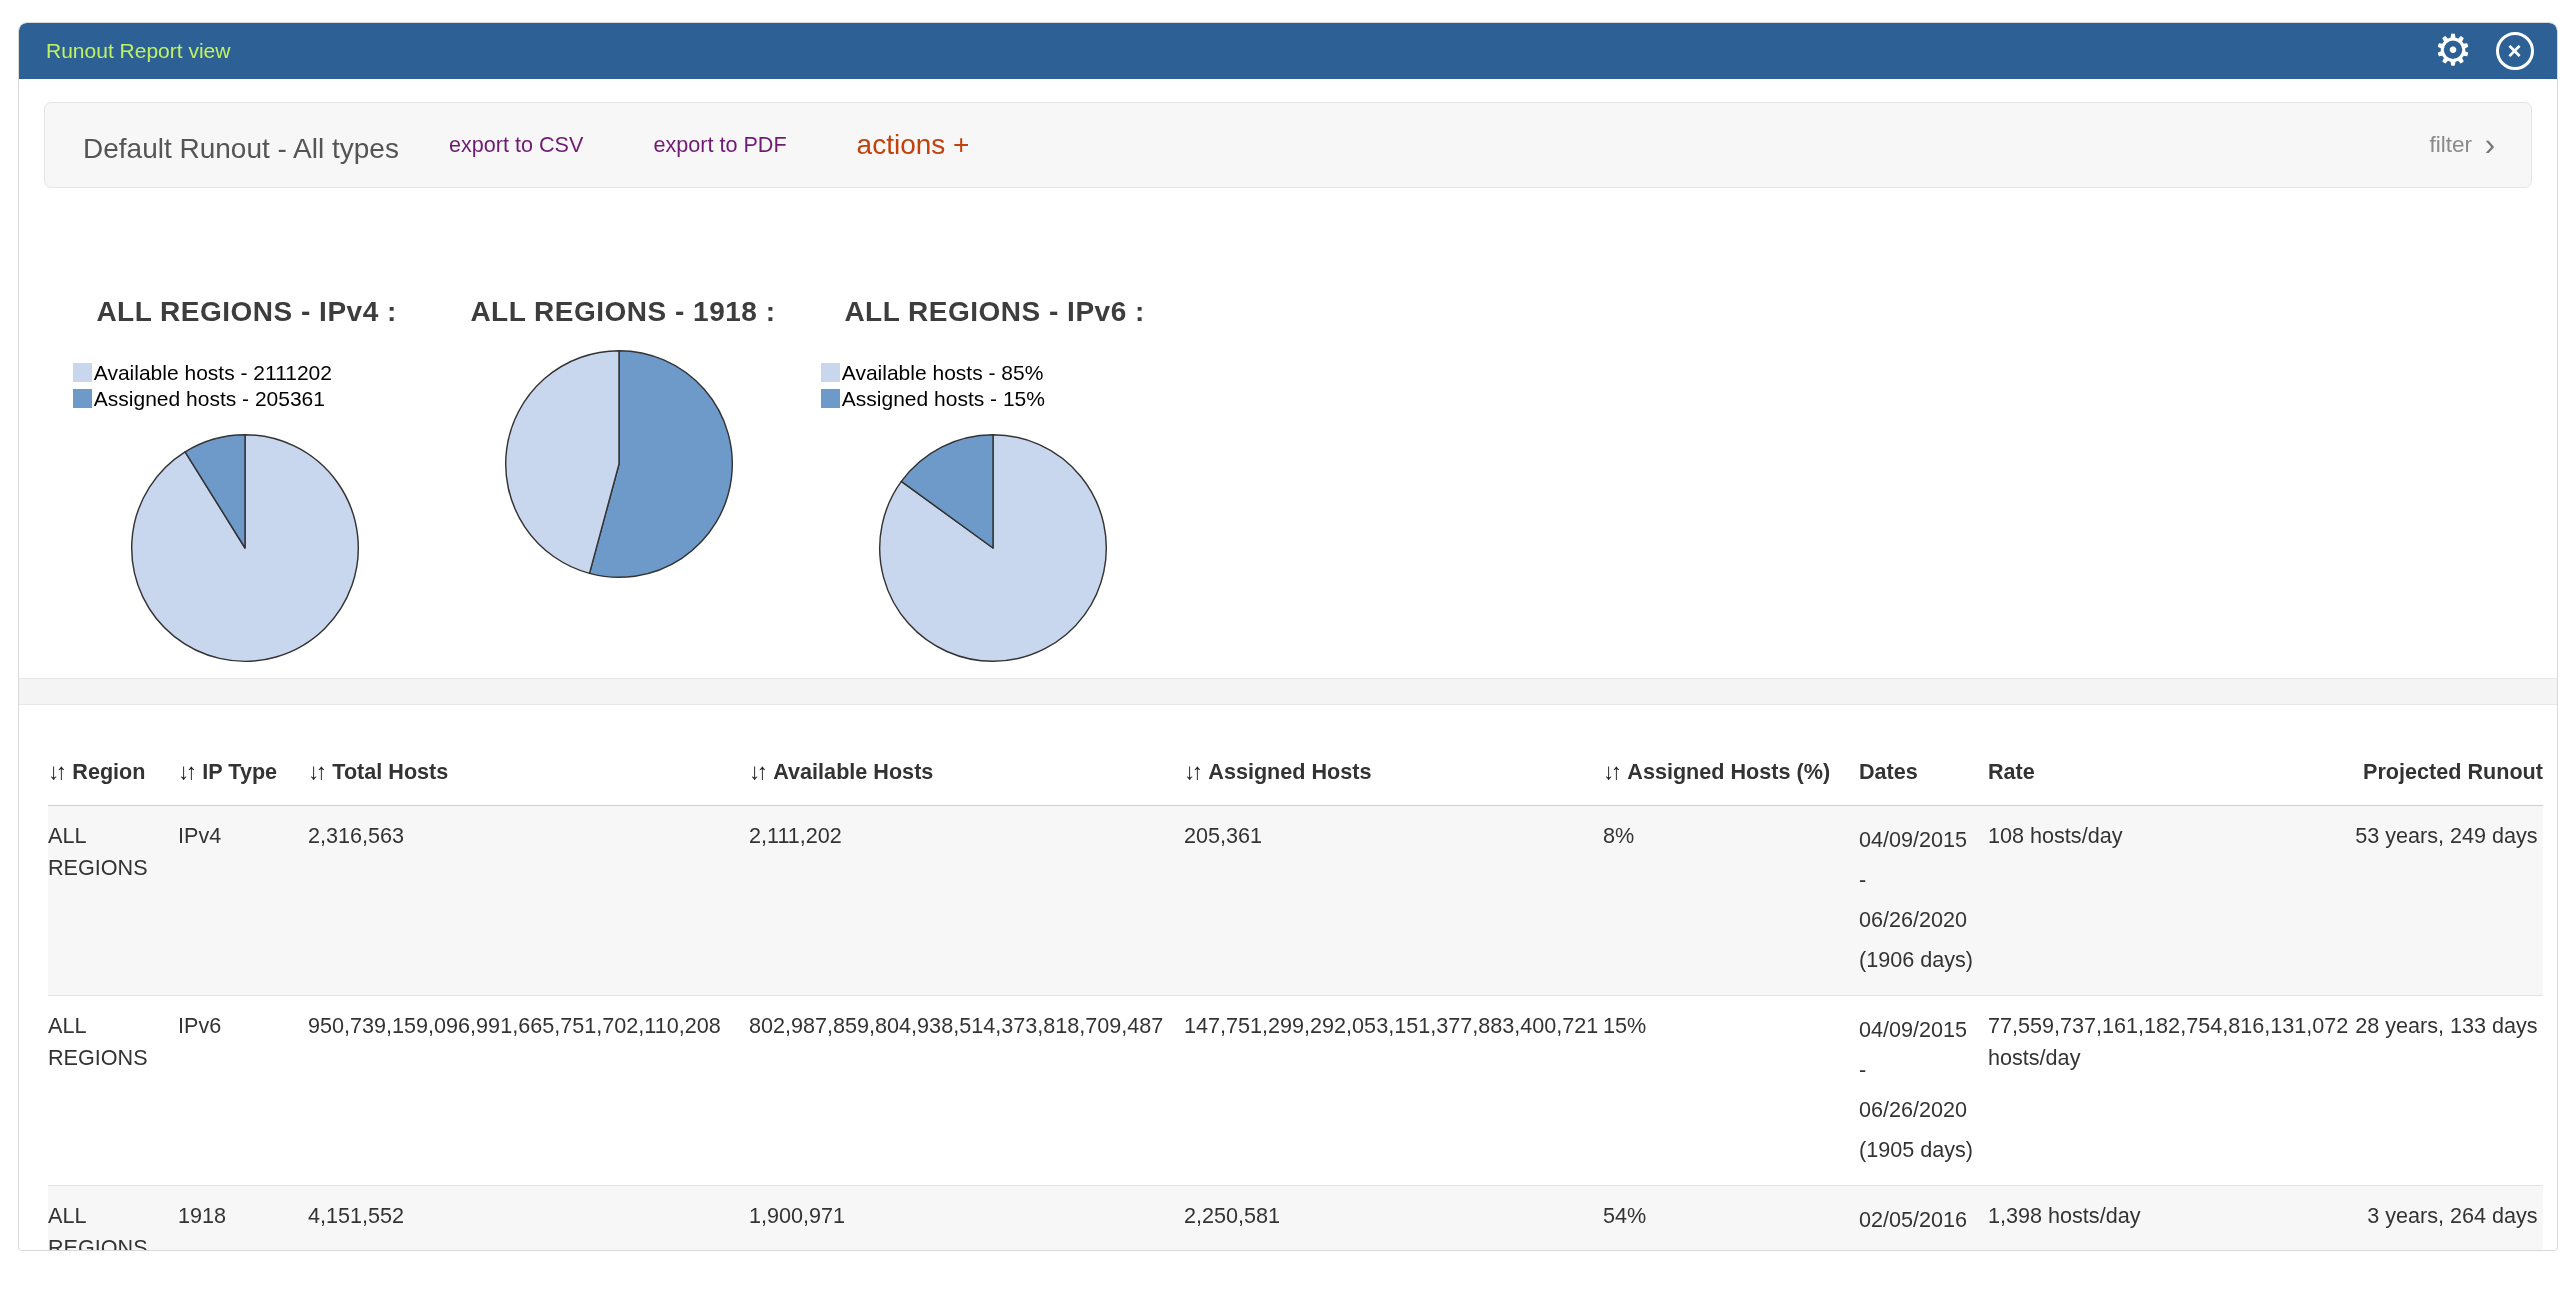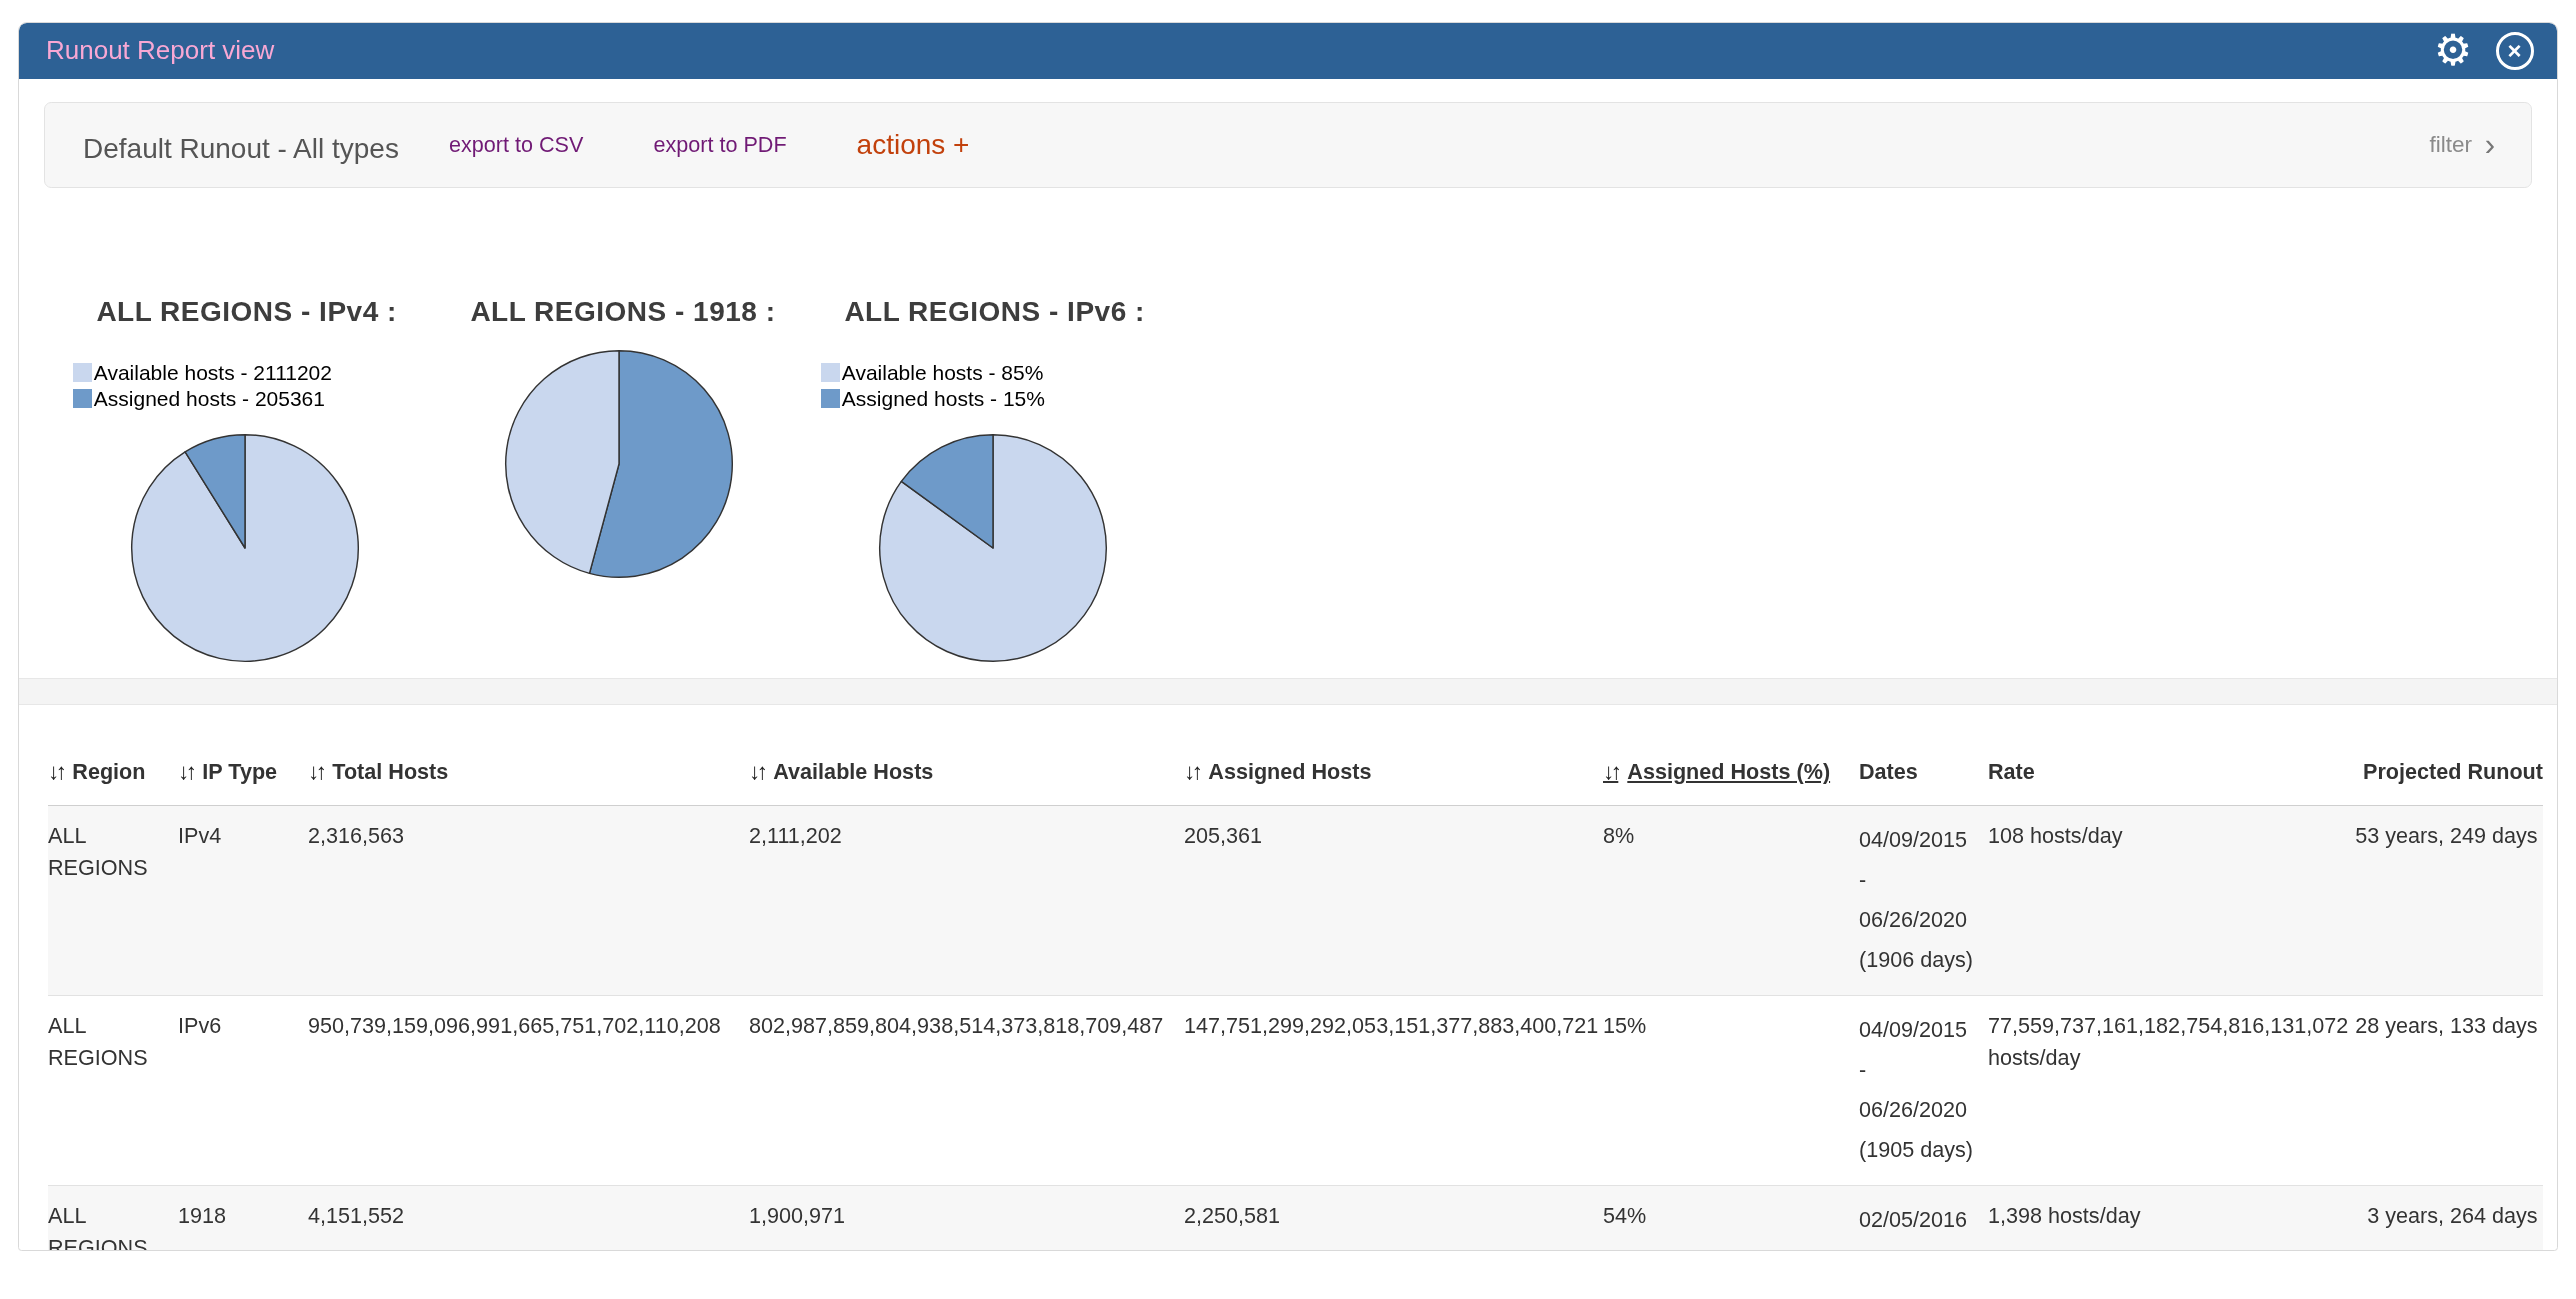--- a/index.html
+++ b/index.html
@@ -4,21 +4,21 @@
 <style>
   * { margin:0; padding:0; box-sizing:border-box; }
   html,body { width:2576px; height:1300px; background:#ffffff;
               font-family:"Liberation Sans", sans-serif; color:#333; }
   .panel { position:absolute; left:18px; top:21.6px; width:2540px; height:1229px;
            background:#fff; border:0.9px solid #d9d9d9; border-radius:9px 9px 3.6px 3.6px; overflow:hidden; }
 
   
   .titlebar { height:56px; background:#2d6195; border-radius:7.2px 7.2px 0 0;
               display:flex; align-items:center; padding:0 23.4px 0 27px; }
-  .titlebar .title { color:#f9a8d4; font-size:26px; }
+  .titlebar .title { color:#bef264; font-size:21px; }
   .titlebar .spacer { flex:1; }
   .tb-icon { color:#fff; margin-left:23.4px; cursor:pointer; display:flex; align-items:center; justify-content:center; }
   .gear { font-size:43px; line-height:43px; }
   .close { width:38px; height:38px; border:3.6px solid #fff; border-radius:50%;
            font-size:24px; font-weight:bold; }
 
   
   .toolbar { margin:23.4px 25px 0 25px; height:86px; background:#f7f7f7;
              border:0.9px solid #e3e3e3; border-radius:7.2px;
              display:flex; align-items:center; padding:0 36px 0 38px; }
@@ -45,21 +45,21 @@
 
   
   .tbl { margin:41px 29px 0 29px; border-collapse:collapse; table-layout:fixed; width:2482px; }
   .tbl th { text-align:left; font-size:21.6px; font-weight:bold; color:#333;
             padding:12.6px 0 20px 0; border-bottom:0.9px solid #cfcfcf; vertical-align:middle; white-space:nowrap; }
   .sort-ic { font-weight:bold; font-size:22.5px; letter-spacing:-3.6px; margin-right:9px; color:#222; cursor:pointer; }
   .tbl td { font-size:21.6px; color:#333; vertical-align:top; padding:14.4px 5.4px 14.4px 0;
             border-bottom:0.9px solid #e2e2e2; line-height:32px; }
   .tbl tr.stripe td { background:#f7f7f7; }
   .col-region{width:130px;margin-left:16px;} .col-iptype{width:130px;} .col-total{width:441px;}
-  .col-avail{width:435px;} .col-assigned{width:419px;} .col-pct{width:256px;text-decoration:underline;}
+  .col-avail{width:435px;} .col-assigned{width:419px;} .col-pct{width:256px;}
   .col-dates{width:129px;} .col-rate{width:360px;} .col-proj{width:195px;}
   td.cell-dates { white-space:pre-line; line-height:40px; }
   td.cell-proj, th.col-proj { text-align:right; }
 </style>
 </head>
 <body>
 
 <div class="panel">
 
   <div class="titlebar">

